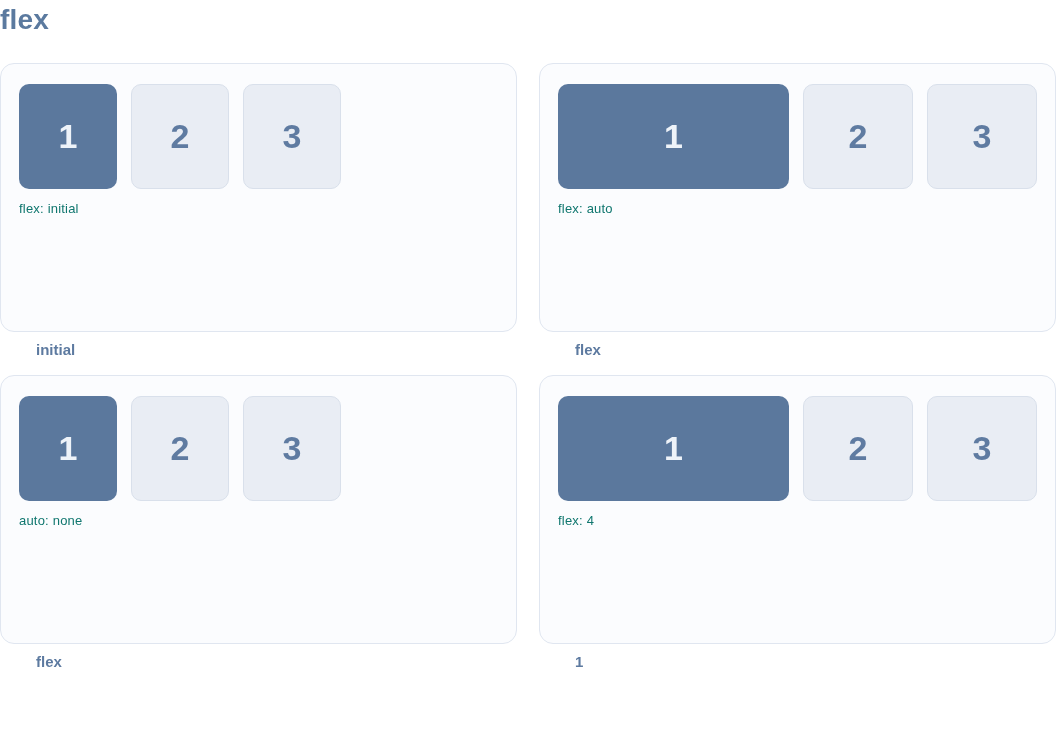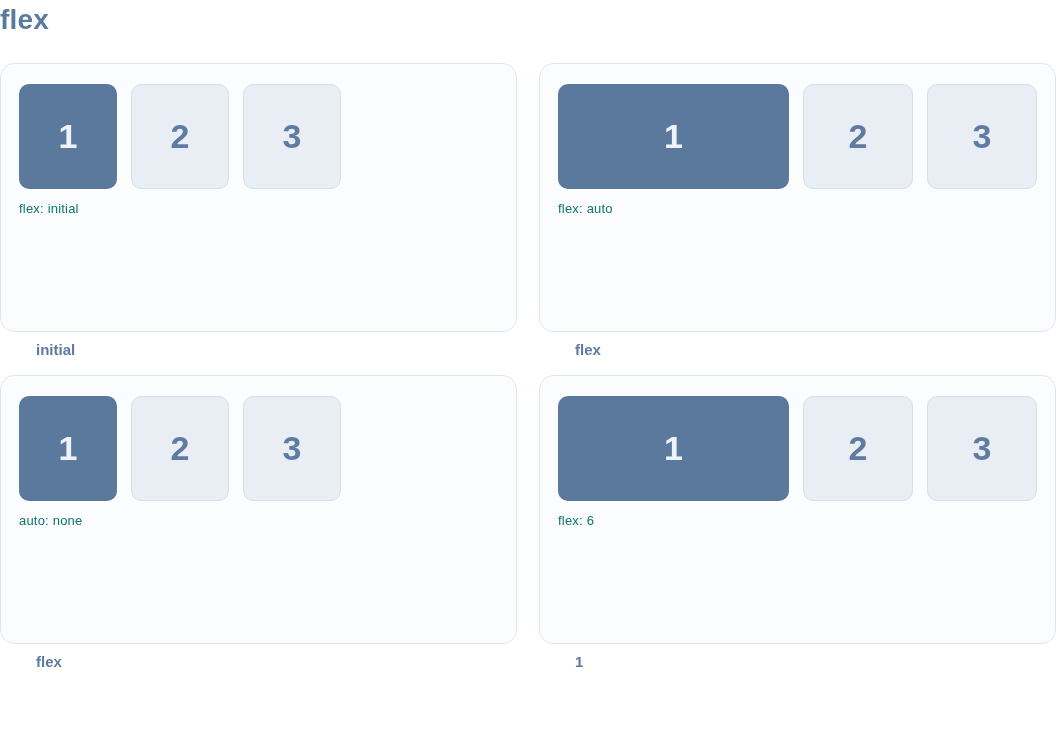--- a/index.html
+++ b/index.html
@@ -126,18 +126,18 @@
     <div class="caption">flex</div>
   </section>
 
   <section class="cell">
     <div class="card grow">
       <div class="boxes">
         <div class="box box-first">1</div>
         <div class="box">2</div>
         <div class="box">3</div>
       </div>
-      <div class="prop-label">flex: 6</div>
+      <div class="prop-label">flex: 4</div>
     </div>
     <div class="caption">1</div>
   </section>
 
 </div>
 
 </body></html>

